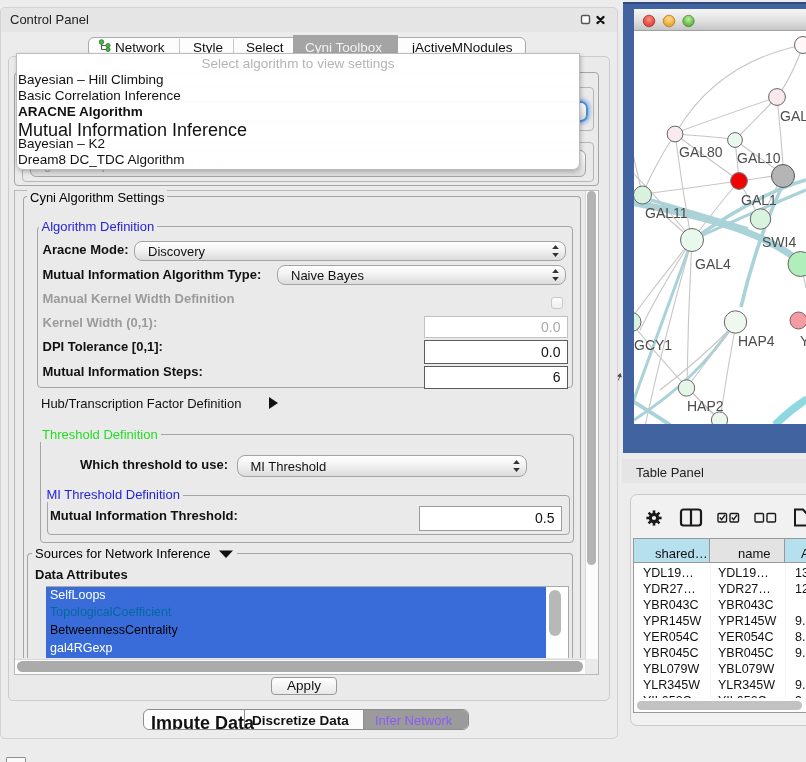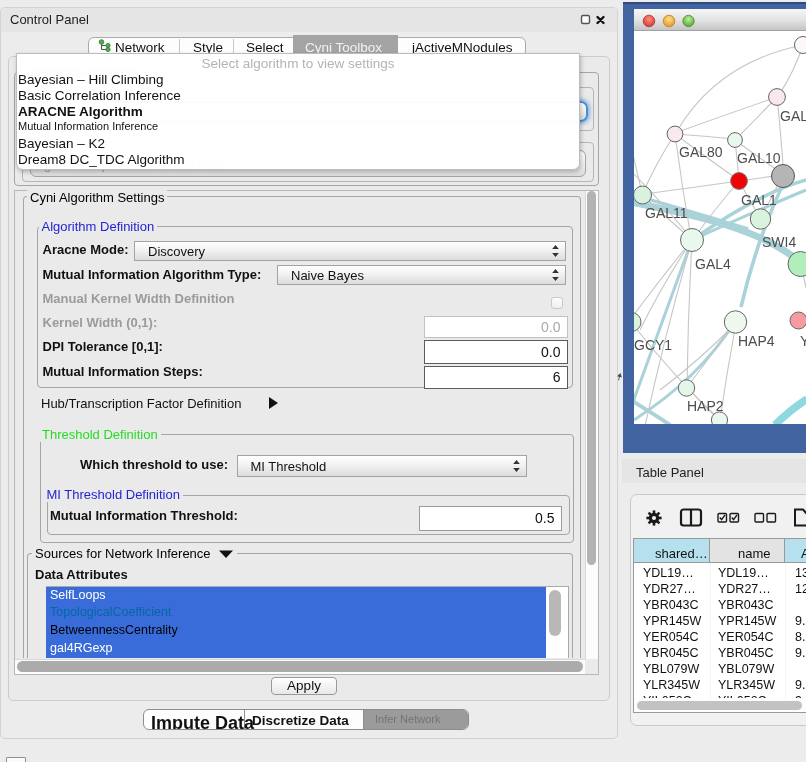--- a/index.html
+++ b/index.html
@@ -4,21 +4,21 @@
 <style>
 * { margin:0; padding:0; box-sizing:border-box; }
 html,body { width:806px; height:762px; }
 body { position:relative; background:#ececec; font-family:"Liberation Sans",sans-serif; overflow:hidden; }
 .abs { position:absolute; }
 .lbl { position:absolute; font-size:13px; color:#111; white-space:nowrap; }
 .bold { font-weight:bold; }
 .dis { color:#9b9b9b; }
 .groupbox { position:absolute; border:1px solid #a5a5a5; border-radius:4px; }
 .gtitle { position:absolute; background:#eaeaea; padding:0 3px; font-size:13px; white-space:nowrap; }
-.combo { position:absolute; border:1px solid #a3a3a3; border-radius:0; background:linear-gradient(#ffffff,#f2f2f2 45%,#dcdcdc); font-size:13px; color:#111; }
+.combo { position:absolute; border:1px solid #a3a3a3; border-radius:8px; background:linear-gradient(#ffffff,#f2f2f2 45%,#dcdcdc); font-size:13px; color:#111; }
 .combo .ct { position:absolute; left:13px; top:50%; transform:translateY(-50%); white-space:nowrap; }
 .carr { position:absolute; right:5px; top:50%; transform:translateY(-50%); width:9px; height:14px; }
 .tf { position:absolute; background:#fff; border:1px solid #5c5c5c; font-size:14px; color:#111; text-align:right; }
 .tf span { position:absolute; right:6px; top:50%; transform:translateY(-50%); }
 </style>
 </head>
 <body>
 
 <div class="abs" style="left:0px; top:7px; width:618px; height:732px; border:1px solid #d2d2d2; border-radius:5px; background:#ececec;"></div>
 
@@ -141,29 +141,29 @@
 <div class="abs" style="left:549px; top:590px; width:12px; height:46px; background:#b8b8b8; border-radius:6px;"></div>
 
 <div class="abs" style="left:271px; top:677px; width:66px; height:18px; background:linear-gradient(#ffffff,#e8e8e8); border:1px solid #999; border-radius:4px; text-align:center; font-size:13.5px; color:#111; line-height:16px;">Apply</div>
 
 <div class="abs" style="left:143px; top:708.5px; width:326px; height:21px; background:#fdfdfd; border:1px solid #8d8d8d; border-radius:6px; overflow:hidden;">
   <div class="abs" style="left:219px; top:0; width:107px; height:21px; background:#9b9b9b;"></div>
   <div class="abs" style="left:99.5px; top:0; width:1px; height:21px; background:#8d8d8d;"></div>
   <div class="abs" style="left:219px; top:0; width:1px; height:21px; background:#8d8d8d;"></div>
   <div class="lbl bold" style="left:7px; top:3px; font-size:18px;">Impute Data</div>
   <div class="lbl bold" style="left:108px; top:3px; font-size:13.5px;">Discretize Data</div>
-  <div class="lbl bold" style="left:231px; top:3px; font-size:11px; color:#737373; font-weight:normal;">Infer Network</div>
+  <div class="lbl bold" style="left:231px; top:3px; font-size:13px; color:#8b5cf6; font-weight:normal;">Infer Network</div>
 </div>
 
 <div class="abs" style="left:16px; top:53px; width:564px; height:117px; background:rgba(255,255,255,0.975); border:1px solid #bcbcbc; border-radius:0 0 7px 7px; box-shadow:1px 2px 4px rgba(0,0,0,0.25);"></div>
 <div class="lbl" style="left:298px; top:56px; transform:translateX(-50%); color:#b4b4b4; font-size:13.5px;">Select algorithm to view settings</div>
 <div class="lbl" style="left:18px; top:72px; font-size:13.5px;">Bayesian – Hill Climbing</div>
 <div class="lbl" style="left:18px; top:88px; font-size:13.5px;">Basic Correlation Inference</div>
 <div class="lbl bold" style="left:18px; top:104px; font-size:13.5px;">ARACNE Algorithm</div>
-<div class="lbl" style="left:18px; top:120px; font-size:11px;">Mutual Information Inference</div>
+<div class="lbl" style="left:18px; top:120px; font-size:18px;">Mutual Information Inference</div>
 <div class="lbl" style="left:18px; top:136px; font-size:13.5px;">Bayesian – K2</div>
 <div class="lbl" style="left:18px; top:152px; font-size:13.5px;">Dream8 DC_TDC Algorithm</div>
 
 <svg class="abs" style="left:623px; top:2px;" width="183" height="451" viewBox="623 2 183 451">
   <rect x="623" y="2" width="183" height="451" fill="#41639f"></rect>
   <rect x="623" y="2" width="183" height="2" fill="#2f4b80"></rect>
 
   <rect x="634" y="9" width="172" height="22" fill="url(#tbar)"></rect>
   <defs>
     <linearGradient id="tbar" x1="0" y1="0" x2="0" y2="1">

